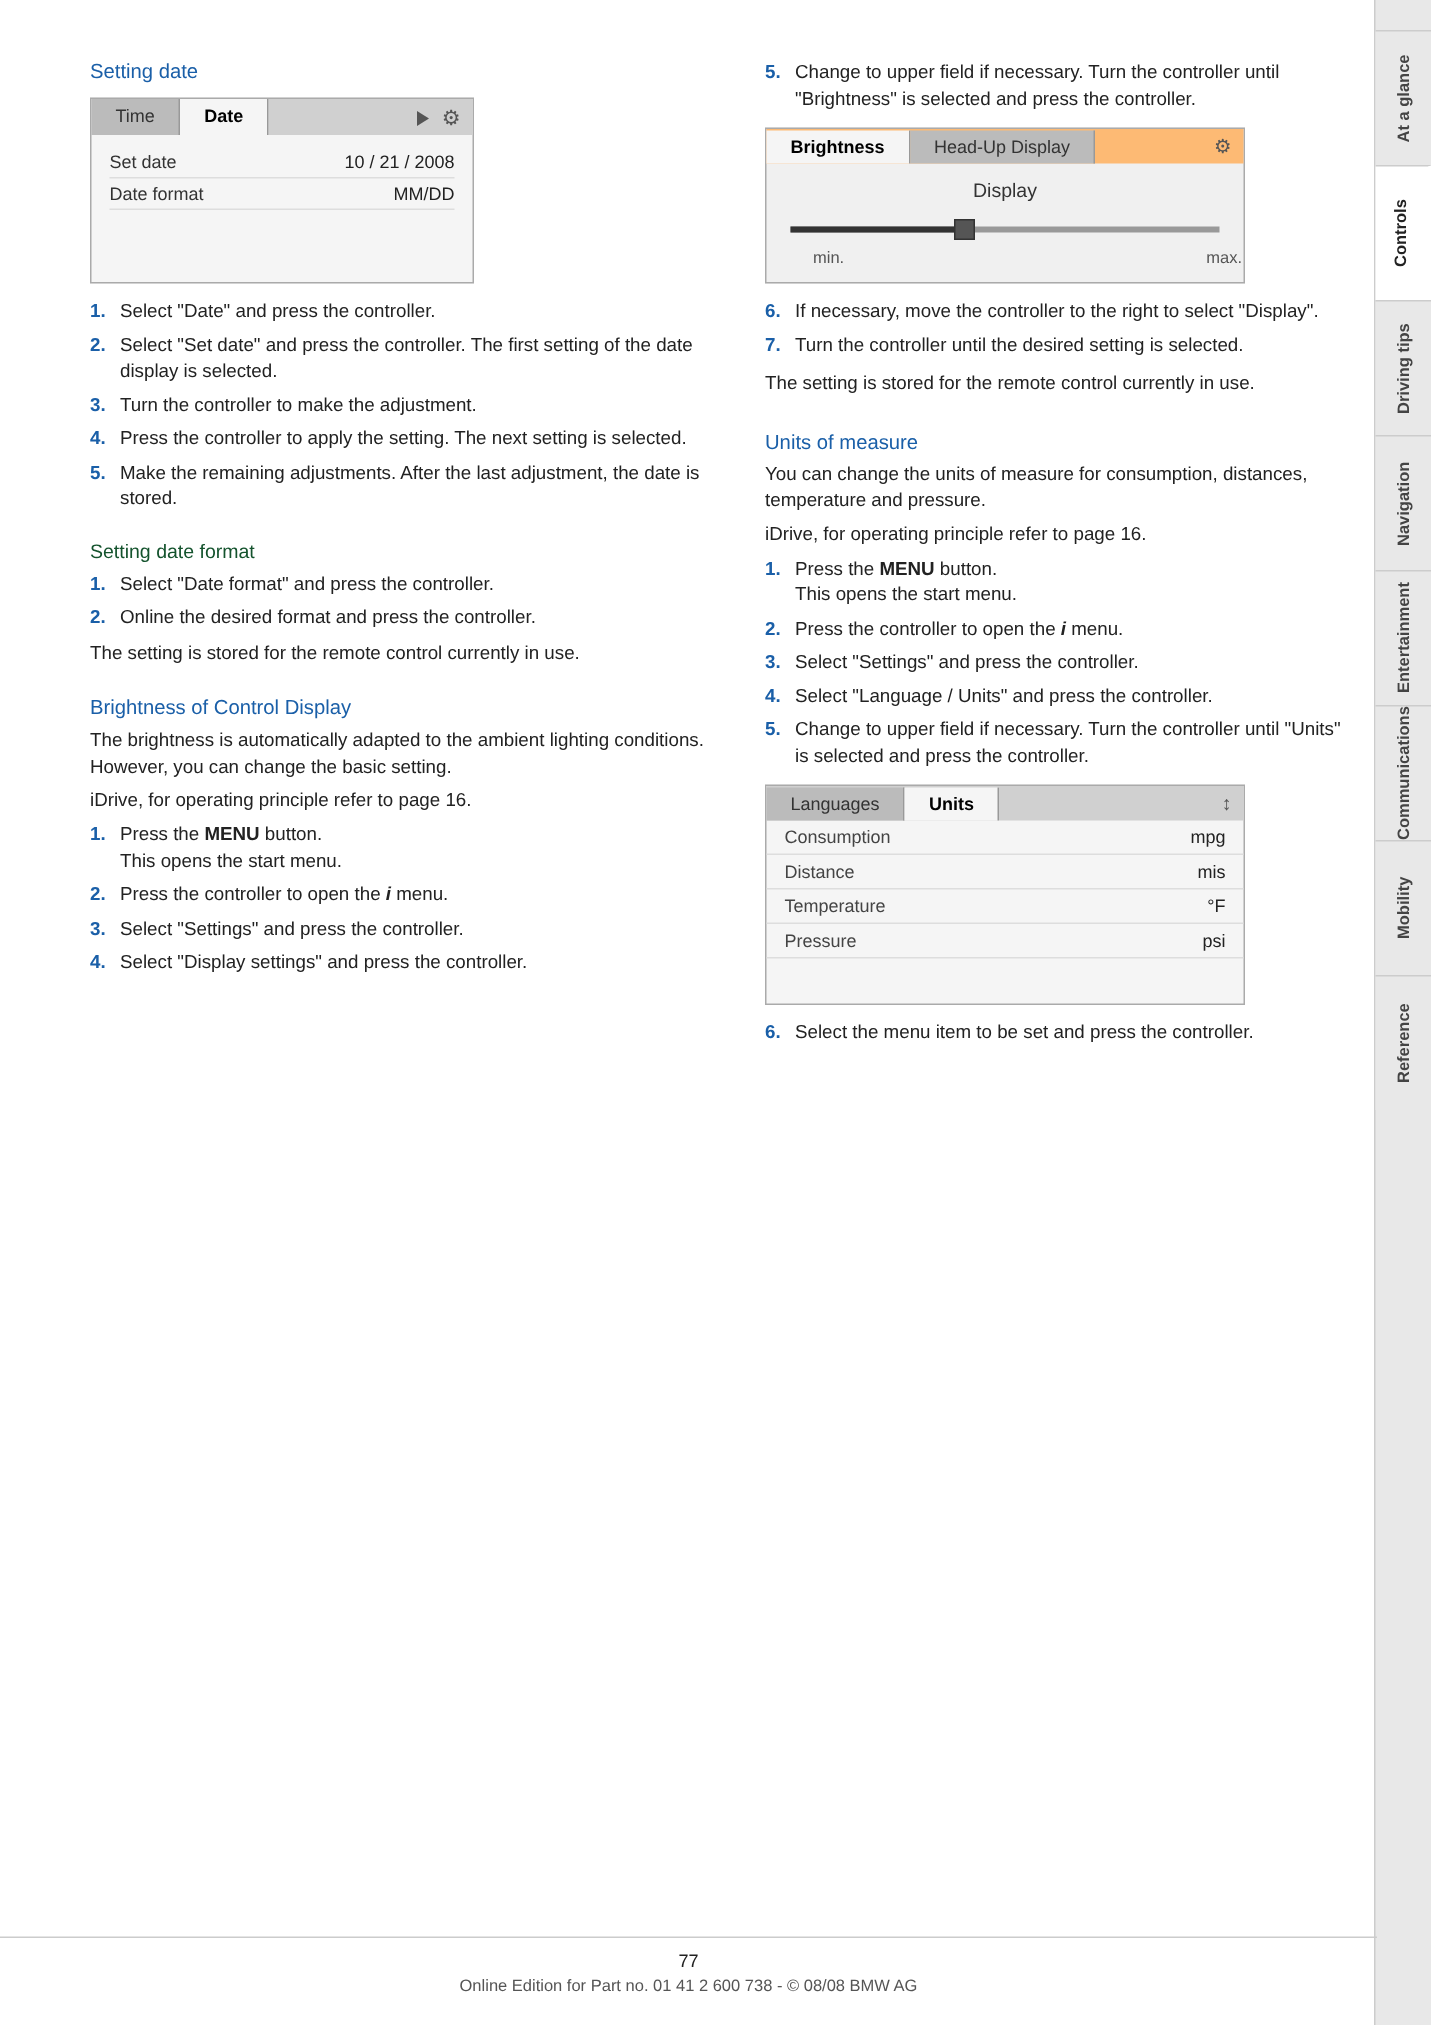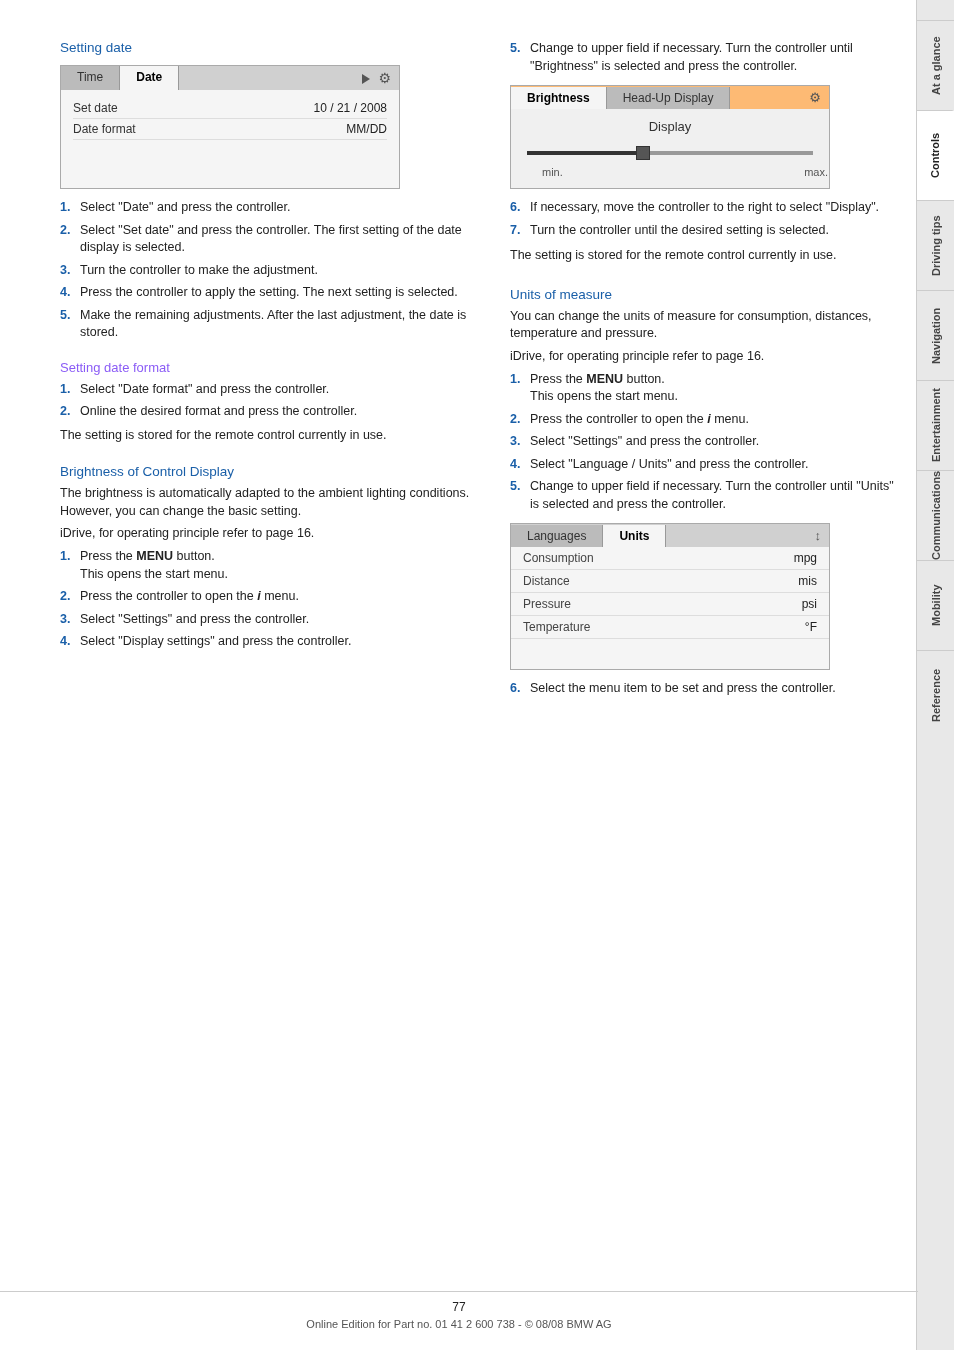--- a/index.html
+++ b/index.html
@@ -123,21 +123,21 @@
       margin: 6px 0;
     }
 
     
     .ui-box {
       border: 1px solid #aaa;
       margin: 10px 0;
       font-size: 12px;
       background: #f5f5f5;
       position: relative;
-      width: 340px;
+      width: 256px;
     }
 
     .ui-box-header {
       display: flex;
       background: #d0d0d0;
     }
 
     .ui-tab {
       padding: 4px 16px;
       font-size: 12px;
@@ -380,21 +380,21 @@
         <li>
           <span class="num">4.</span>
           <span class="text">Press the controller to apply the setting. The next setting is selected.</span>
         </li>
         <li>
           <span class="num">5.</span>
           <span class="text">Make the remaining adjustments. After the last adjustment, the date is stored.</span>
         </li>
       </ul>
 
-      <div class="section-title" style="color:#8b5cf6; font-weight:normal; font-size:13px; margin-top:18px;">Setting date format</div>
+      <div class="section-title" style="color:#14532d; font-weight:normal; font-size:13px; margin-top:18px;">Setting date format</div>
       <ul class="num-list">
         <li>
           <span class="num">1.</span>
           <span class="text">Select "Date format" and press the controller.</span>
         </li>
         <li>
           <span class="num">2.</span>
           <span class="text">Online the desired format and press the controller.</span>
         </li>
       </ul>
@@ -506,26 +506,26 @@
         <div class="units-body">
           <div class="units-row">
             <span class="u-label">Consumption</span>
             <span class="u-value">mpg</span>
           </div>
           <div class="units-row">
             <span class="u-label">Distance</span>
             <span class="u-value">mis</span>
           </div>
           <div class="units-row">
+            <span class="u-label">Temperature</span>
+            <span class="u-value">°F</span>
+          </div>
+          <div class="units-row">
             <span class="u-label">Pressure</span>
             <span class="u-value">psi</span>
-          </div>
-          <div class="units-row">
-            <span class="u-label">Temperature</span>
-            <span class="u-value">°F</span>
           </div>
           <div style="height: 30px;"></div>
         </div>
       </div>
 
       <ul class="num-list" style="margin-top: 10px;">
         <li>
           <span class="num">6.</span>
           <span class="text">Select the menu item to be set and press the controller.</span>
         </li>

